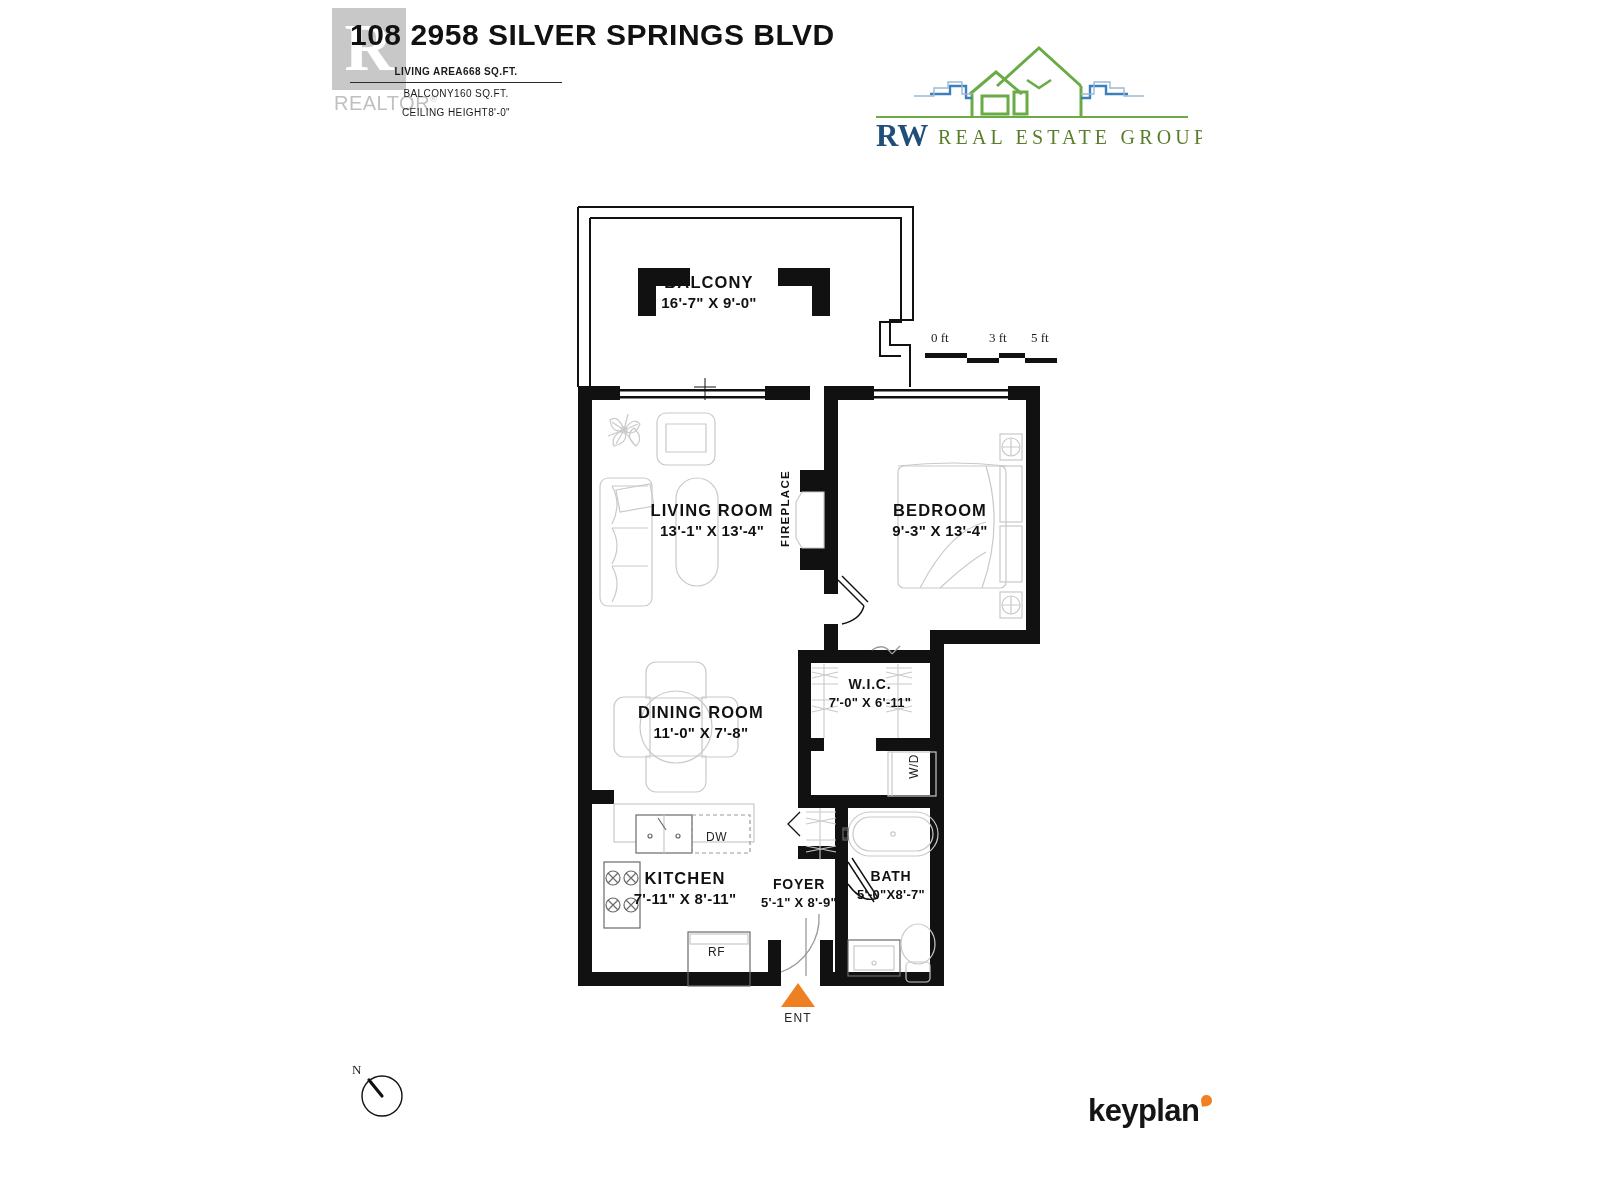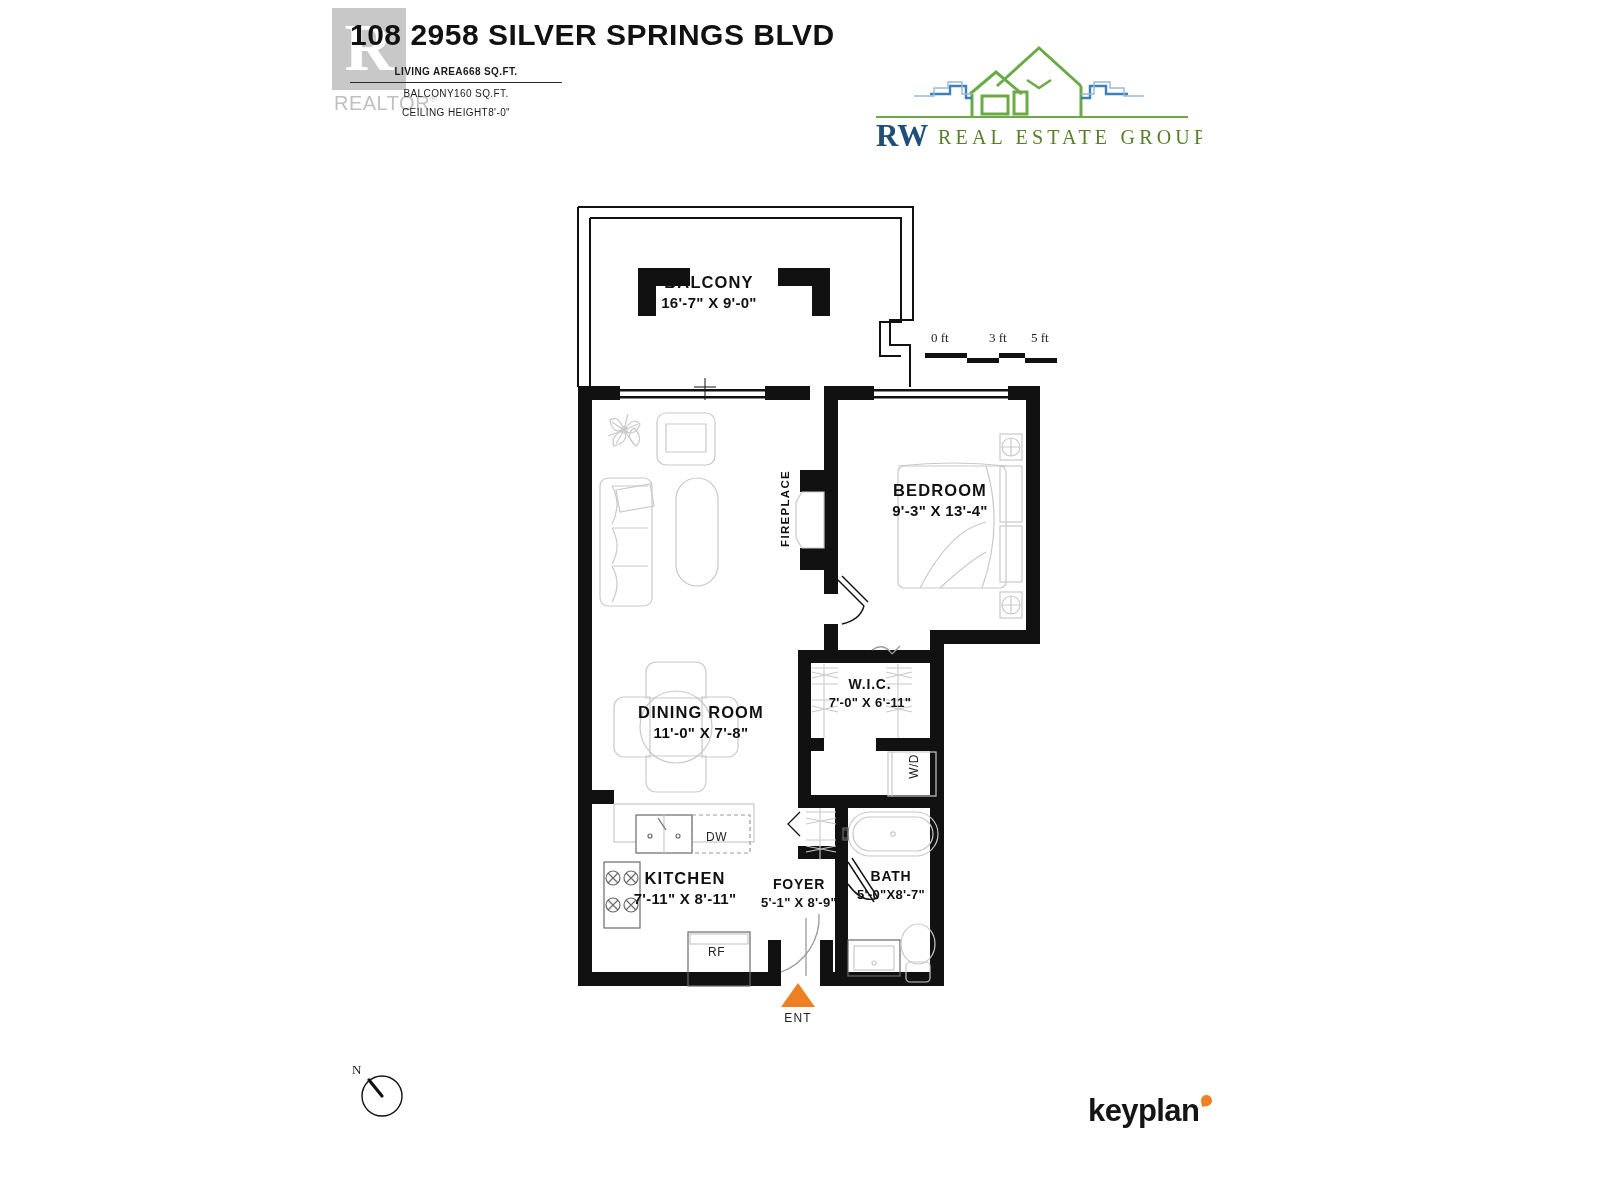--- a/index.html
+++ b/index.html
@@ -394,22 +394,26 @@
       <line x1="705" y1="378" x2="705" y2="400"></line>
       <line x1="694" y1="387" x2="716" y2="387"></line>
     </g>
   </svg>
 
   <div class="rlabel" style="left:621px; top:272px; width:176px;">
     <div class="rname">BALCONY</div>
     <div class="rdim">16'-7"  X   9'-0"</div>
   </div>
 
-
-  <div class="rlabel" style="left:855px; top:480px; width:170px;">
+  <div class="rlabel" style="left:614px; top:500px; width:196px;">
+    <div class="rname">LIVING ROOM</div>
+    <div class="rdim">13'-1"  X   13'-4"</div>
+  </div>
+
+  <div class="rlabel" style="left:855px; top:500px; width:170px;">
     <div class="rname">BEDROOM</div>
     <div class="rdim">9'-3"   X   13'-4"</div>
   </div>
 
   <div class="rlabel" style="left:608px; top:702px; width:186px;">
     <div class="rname">DINING ROOM</div>
     <div class="rdim">11'-0"  X   7'-8"</div>
   </div>
 
   <div class="rlabel small" style="left:808px; top:676px; width:124px;">

